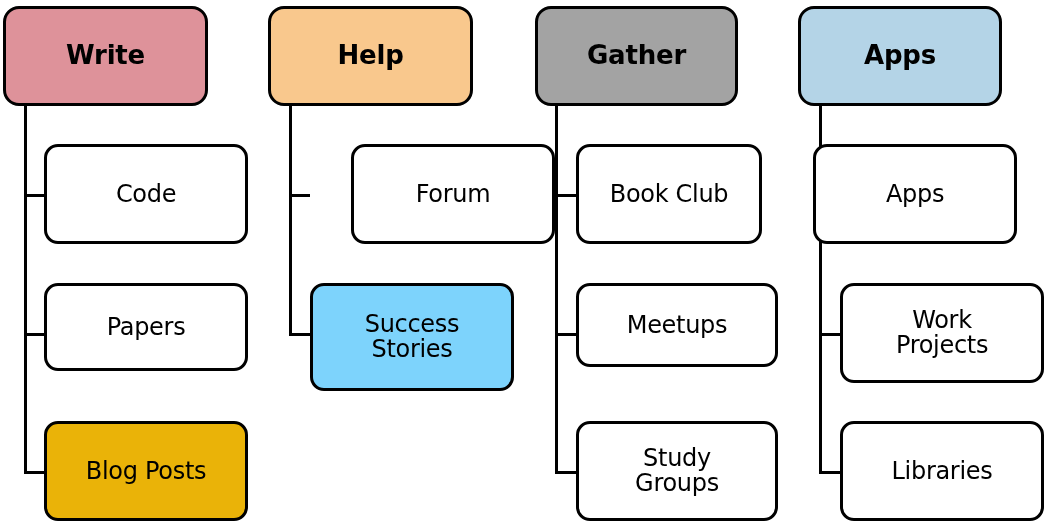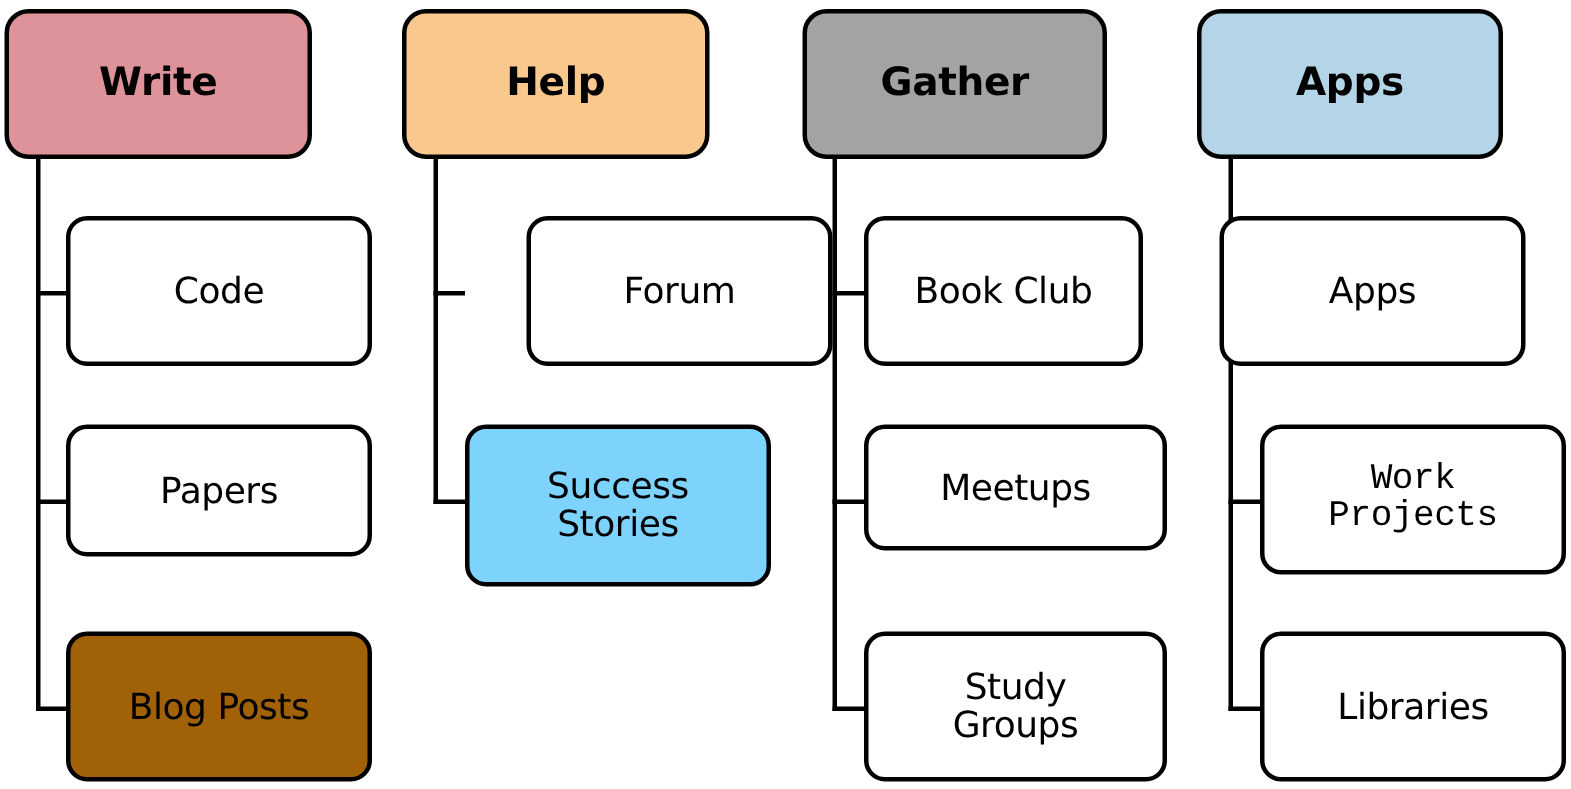--- a/index.html
+++ b/index.html
@@ -79,21 +79,21 @@
       </div>
       <div class="branch" style="left: 24px; top: 194px; width: 20px; background: rgb(0, 0, 0);"></div>
       <div class="node child" style="left: 44px; top: 144px; width: 204px; height: 100px; background: rgb(255, 255, 255); border-color: rgb(0, 0, 0);">
         <span class="node-label">Code</span>
       </div>
       <div class="branch" style="left: 24px; top: 333px; width: 20px; background: rgb(0, 0, 0);"></div>
       <div class="node child" style="left: 44px; top: 283px; width: 204px; height: 88px; background: rgb(255, 255, 255); border-color: rgb(0, 0, 0);">
         <span class="node-label">Papers</span>
       </div>
       <div class="branch" style="left: 24px; top: 471px; width: 20px; background: rgb(0, 0, 0);"></div>
-      <div class="node child" style="left: 44px; top: 421px; width: 204px; height: 100px; background: #a16207; border-color: rgb(0, 0, 0);">
+      <div class="node child" style="left: 44px; top: 421px; width: 204px; height: 100px; background: #eab308; border-color: rgb(0, 0, 0);">
         <span class="node-label">Blog Posts</span>
       </div>
     </div>
     <div class="column" style="left: 0px; width: 1047px;">
       <div class="trunk" style="left: 289px; top: 106px; height: 230px; background: rgb(0, 0, 0);"></div>
       <div class="node root" style="left: 268px; top: 6px; width: 205px; height: 100px; background: rgb(249, 200, 141); border-color: rgb(0, 0, 0);">
         <span class="node-label">Help</span>
       </div>
       <div class="branch" style="left: 289px; top: 194px; width: 21px; background: rgb(0, 0, 0);"></div>
       <div class="node child" style="left: 310px; top: 144px; width: 204px; height: 100px; background: rgb(255, 255, 255); border-color: rgb(0, 0, 0); margin-left: 41px;">
@@ -127,21 +127,21 @@
     <div class="column" style="left: 0px; width: 1047px;">
       <div class="trunk" style="left: 819px; top: 106px; height: 368px; background: rgb(0, 0, 0);"></div>
       <div class="node root" style="left: 798px; top: 6px; width: 204px; height: 100px; background: rgb(180, 212, 231); border-color: rgb(0, 0, 0);">
         <span class="node-label">Apps</span>
       </div>
       <div class="branch" style="left: 819px; top: 194px; width: 21px; background: rgb(0, 0, 0);"></div>
       <div class="node child" style="left: 813px; top: 144px; width: 204px; height: 100px; background: rgb(255, 255, 255); border-color: rgb(0, 0, 0);">
         <span class="node-label">Apps</span>
       </div>
       <div class="branch" style="left: 819px; top: 333px; width: 21px; background: rgb(0, 0, 0);"></div>
-      <div class="node child" style="left: 840px; top: 283px; width: 204px; height: 100px; background: rgb(255, 255, 255); border-color: rgb(0, 0, 0); font-family: Liberation Mono, monospace;">
+      <div class="node child" style="left: 840px; top: 283px; width: 204px; height: 100px; background: rgb(255, 255, 255); border-color: rgb(0, 0, 0);">
         <span class="node-label">Work
 Projects</span>
       </div>
       <div class="branch" style="left: 819px; top: 471px; width: 21px; background: rgb(0, 0, 0);"></div>
       <div class="node child" style="left: 840px; top: 421px; width: 204px; height: 100px; background: rgb(255, 255, 255); border-color: rgb(0, 0, 0);">
         <span class="node-label">Libraries</span>
       </div>
     </div>
   </div>
 

